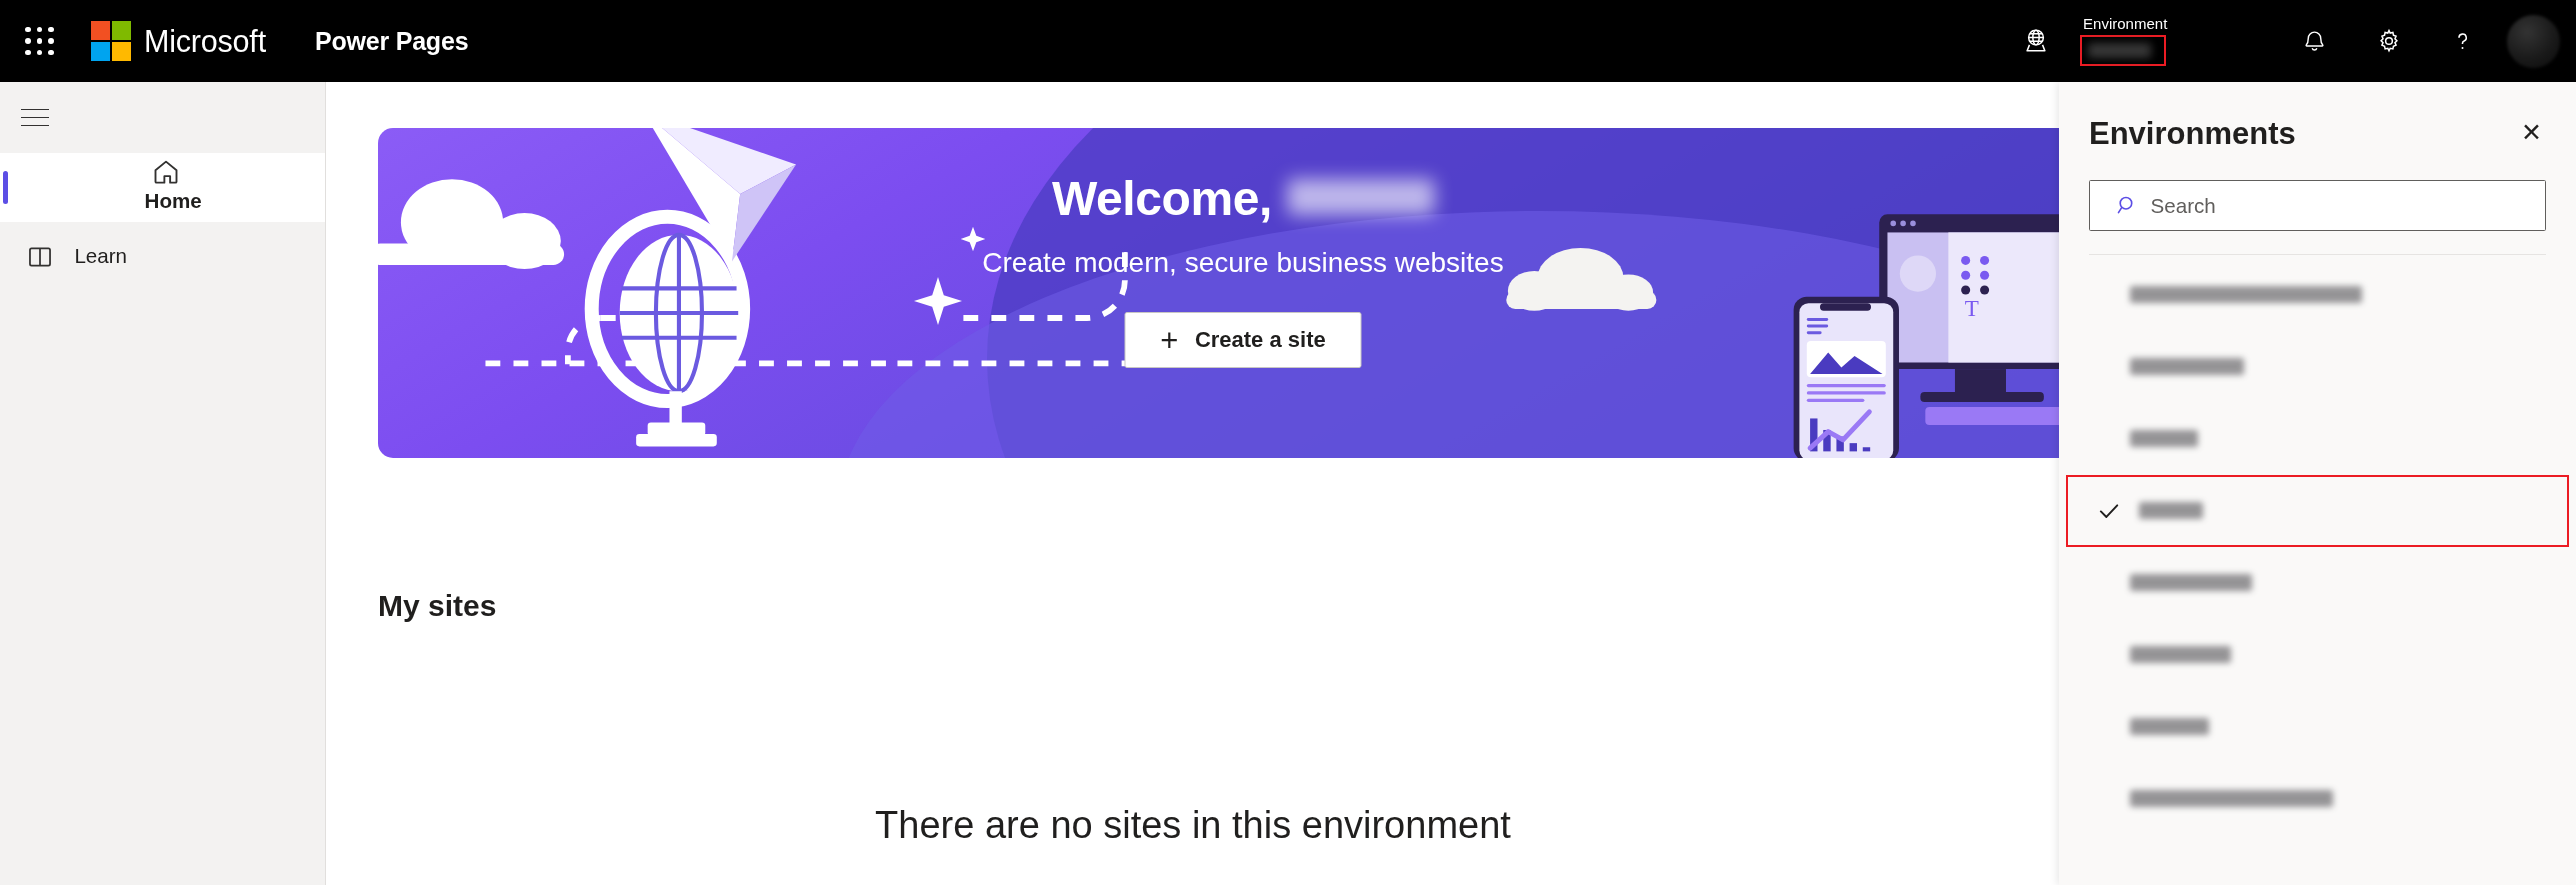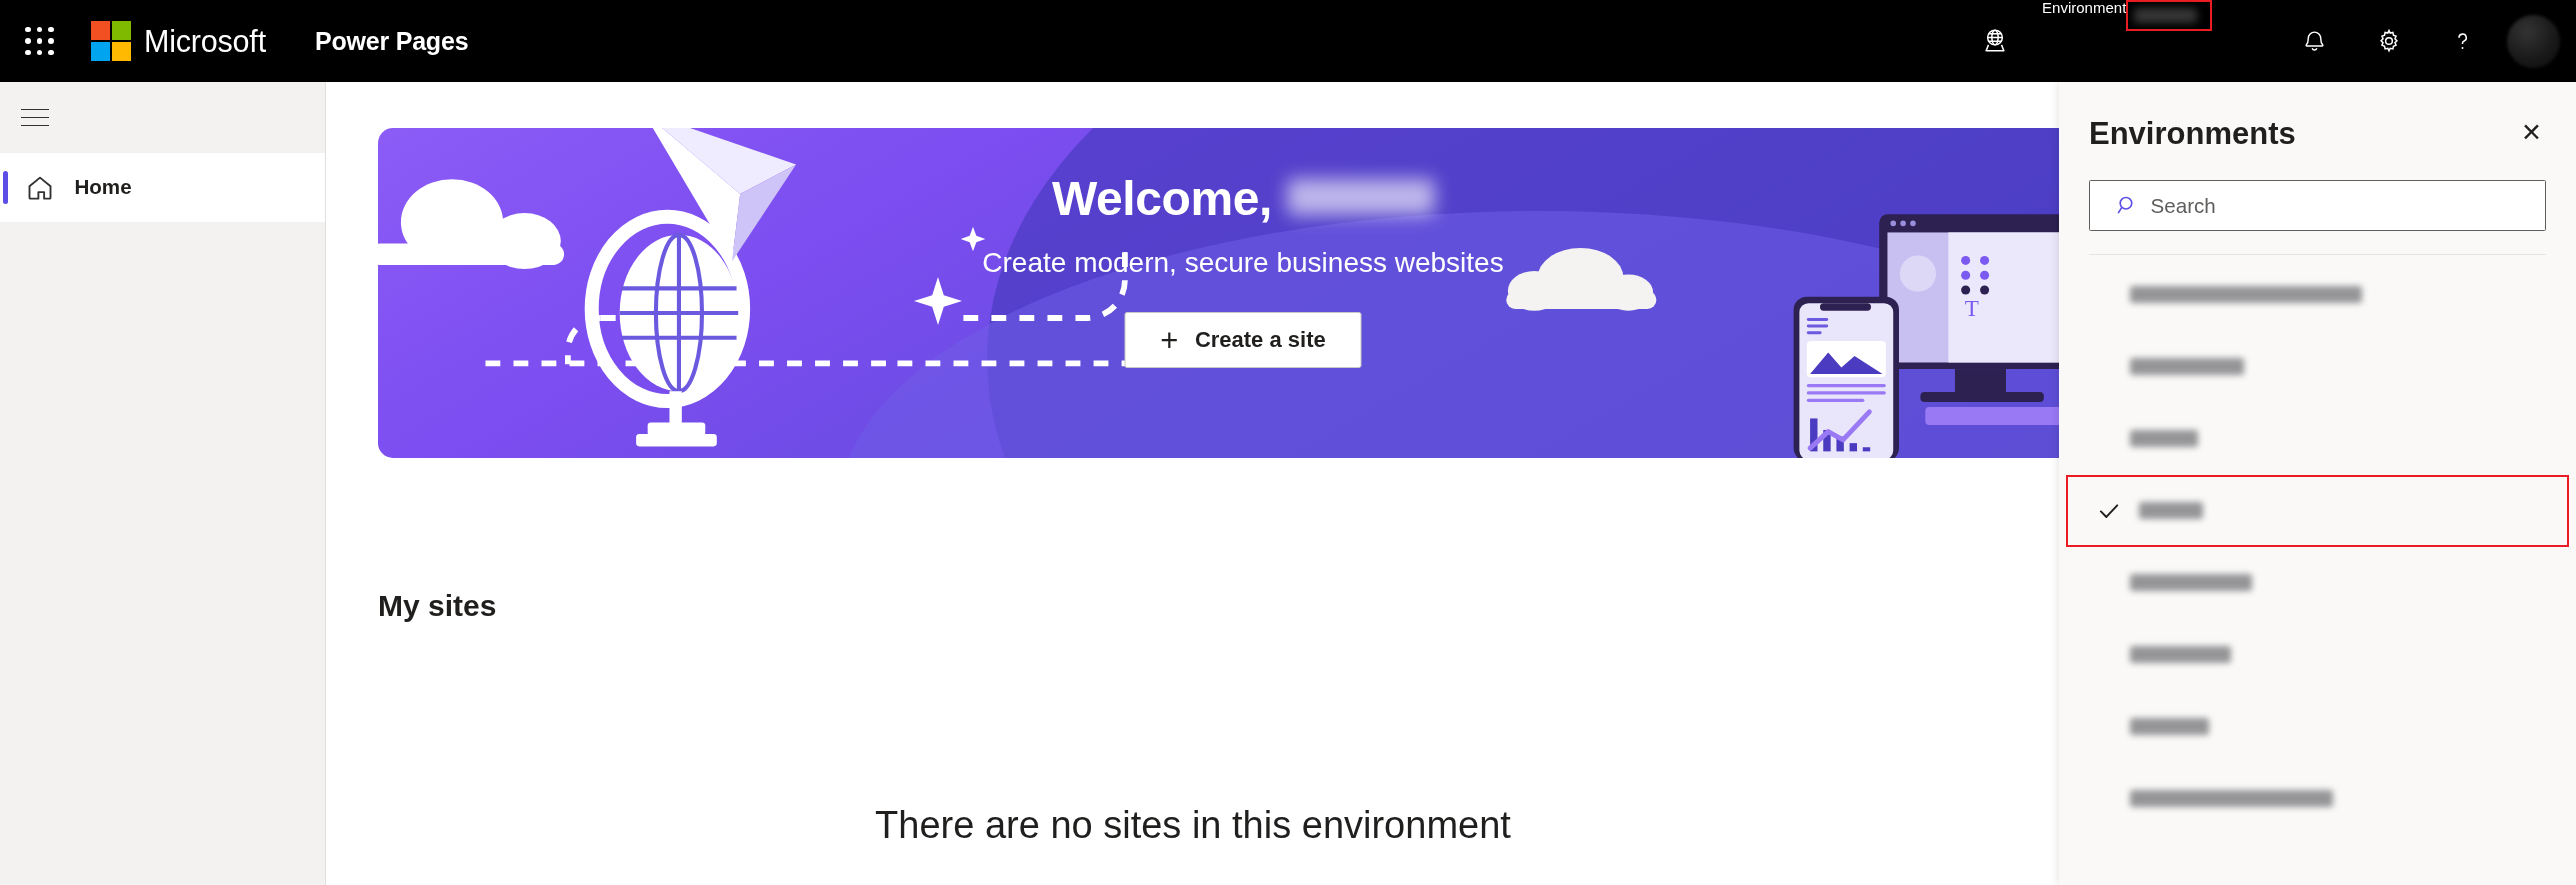--- a/index.html
+++ b/index.html
@@ -49,22 +49,22 @@
     margin-left: auto; display: flex; align-items: center;
     height: 82px; padding-right: 0;
   }
   .tb-icon {
     width: 74px; height: 82px;
     display: flex; align-items: center; justify-content: center;
     cursor: pointer; color: #ffffff;
   }
   .env-chip {
     position: relative; height: 82px;
-    display: flex; flex-direction: row; justify-content: center;
-    align-items: flex-start; padding: 0 6.6px; margin-right: 59px;
+    display: flex; flex-direction: column; justify-content: center;
+    align-items: flex-start; padding: 0 6.6px; margin-right: 104px;
     cursor: pointer;
   }
   .env-label {
     color: #ffffff; font-size: 15px; line-height: 15px;
     margin-bottom: 3.3px; padding-left: 3.3px; white-space: nowrap;
   }
   .env-value-box {
     border: 2.5px solid #ec1c24; width: 86px; height: 31px;
     display: flex; align-items: center; padding: 0 5.8px;
   }
@@ -90,21 +90,21 @@
     display: flex; align-items: center; padding-left: 21.4px; cursor: pointer;
   }
   .hamburger span { display: block; width: 28px; height: 1.6px; background: #323130; margin: 3.3px 0; }
   .hb-wrap { display: flex; flex-direction: column; }
 
   .nav-item {
     position: relative; height: 69px;
     display: flex; align-items: center; padding-left: 21.4px;
     cursor: pointer; color: #201f1e; font-size: 20.6px;
   }
-  .nav-item.selected { background: #ffffff; font-weight: 600; }
+  .nav-item.selected { background: #ffffff; font-weight: 600; flex-direction: column; }
   .nav-item.selected::before {
     content: ""; position: absolute; left: 3.3px; top: 18px;
     width: 5px; height: 33px; background: #5c4ee5; border-radius: 2.5px;
   }
   .nav-ico {
     width: 38px; height: 38px; margin-right: 15px;
     display: flex; align-items: center; justify-content: center; flex: none;
   }
   .nav-lbl { line-height: 1; }
 
@@ -317,20 +317,29 @@
   <div class="nav-item selected">
     <span class="nav-ico">
       <svg width="30" height="30" viewBox="0 0 24 24" fill="none" stroke="#323130" stroke-width="1.5" stroke-linejoin="round">
         <path d="M3.6 10.6 12 3.7l8.4 6.9v9.1a.8.8 0 0 1-.8.8h-4.3v-5.2h-4.6v5.2H4.4a.8.8 0 0 1-.8-.8z"></path>
       </svg>
     </span>
     <span class="nav-lbl">Home</span>
   </div>
 
 
+  <div class="nav-item">
+    <span class="nav-ico">
+      <svg width="28" height="28" viewBox="0 0 24 24" fill="none" stroke="#323130" stroke-width="1.5">
+        <rect x="3.4" y="4.6" width="17.2" height="14.8" rx="1.4"></rect>
+        <line x1="12" y1="4.6" x2="12" y2="19.4"></line>
+      </svg>
+    </span>
+    <span class="nav-lbl">Learn</span>
+  </div>
 </div>
 
 <div class="main">
 
   <div class="hero">
     <div class="hero-clip">
       <div class="hero-wave"></div>
       <div class="hero-wave2"></div>
 
       <svg class="dashes" width="824" height="264" viewBox="0 0 1000 320">

